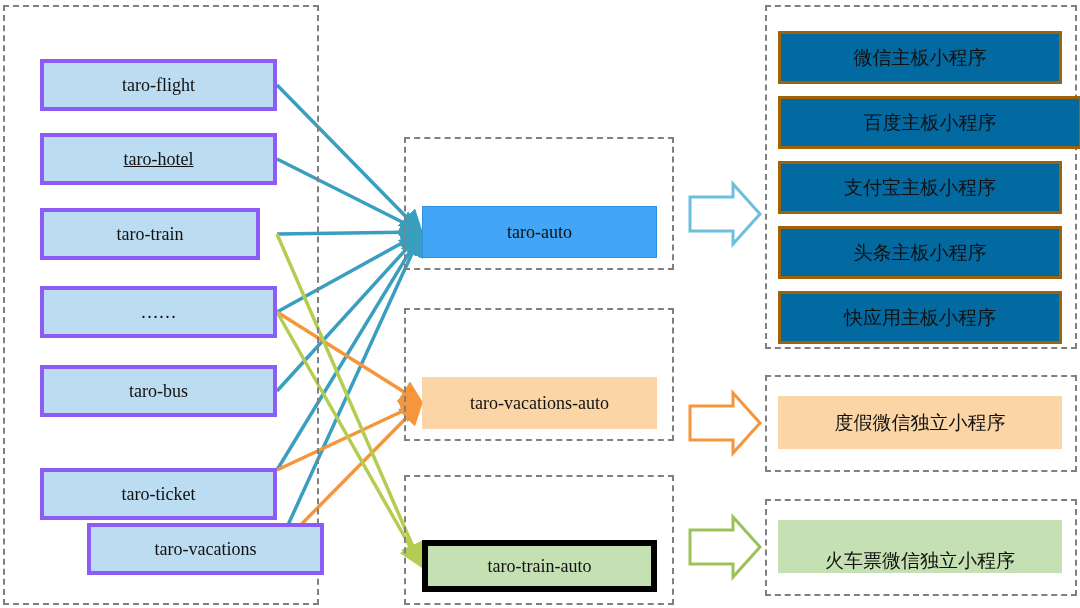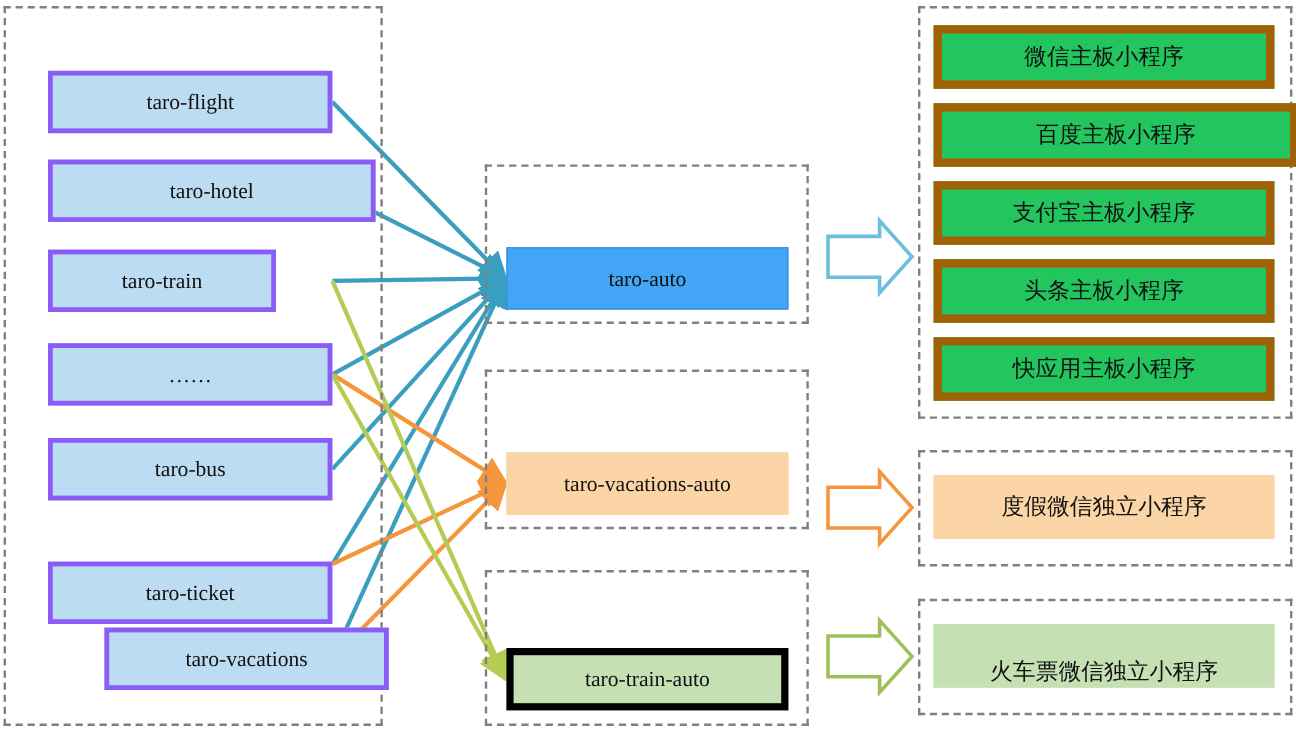--- a/index.html
+++ b/index.html
@@ -53,24 +53,25 @@
     border: 1px solid #fbd5a5;
     font-size: 18px;
   }
   .node.auto-green {
     background: #c5e0b3;
     border: 6px solid #000000;
     font-size: 18px;
   }
 
   .node.out-blue {
-    background: #22c55e;
-    border: 7px solid #a16207;
+    background: #0369a1;
+    border: 3px solid #a16207;
     font-family: "DejaVu Sans", "Liberation Sans", sans-serif;
     font-size: 19px;
+    margin-top: 10px;
   }
   .node.out-orange {
     background: #fbd5a5;
     border: 1px solid #fbd5a5;
     font-family: "DejaVu Sans", "Liberation Sans", sans-serif;
     font-size: 19px;
   }
   .node.out-green {
     background: #c5e0b3;
     border: 1px solid #c5e0b3;
@@ -140,24 +141,24 @@
     <path d="M690,406 L733,406 L733,393 L760,423 L733,453 L733,440 L690,440 Z" fill="#ffffff" stroke="#f5963c" stroke-width="3" stroke-linejoin="miter"></path>
 
     <path d="M690,530 L733,530 L733,517 L760,547 L733,577 L733,564 L690,564 Z" fill="#ffffff" stroke="#9dc159" stroke-width="3" stroke-linejoin="miter"></path>
   </svg>
 
   <div class="group-frame" style="left:3px; top:5px; width:316px; height:600px;"></div>
 
   <div class="node src" style="left:40px; top:59px; width:237px; height:52px;">
     <span>taro-flight</span>
   </div>
-  <div class="node src" style="left:40px; top:133px; width:273px; height:52px;">
+  <div class="node src" style="left:40px; top:133px; width:237px; height:52px;text-decoration:underline;">
     <span>taro-hotel</span>
   </div>
-  <div class="node src" style="left:40px; top:208px; width:190px; height:52px;">
+  <div class="node src" style="left:40px; top:208px; width:220px; height:52px;">
     <span>taro-train</span>
   </div>
   <div class="node src" style="left:40px; top:286px; width:237px; height:52px;">
     <span>……</span>
   </div>
   <div class="node src" style="left:40px; top:365px; width:237px; height:52px;">
     <span>taro-bus</span>
   </div>
   <div class="node src" style="left:40px; top:444px; width:237px; height:52px;margin-top:24px;">
     <span>taro-ticket</span>

